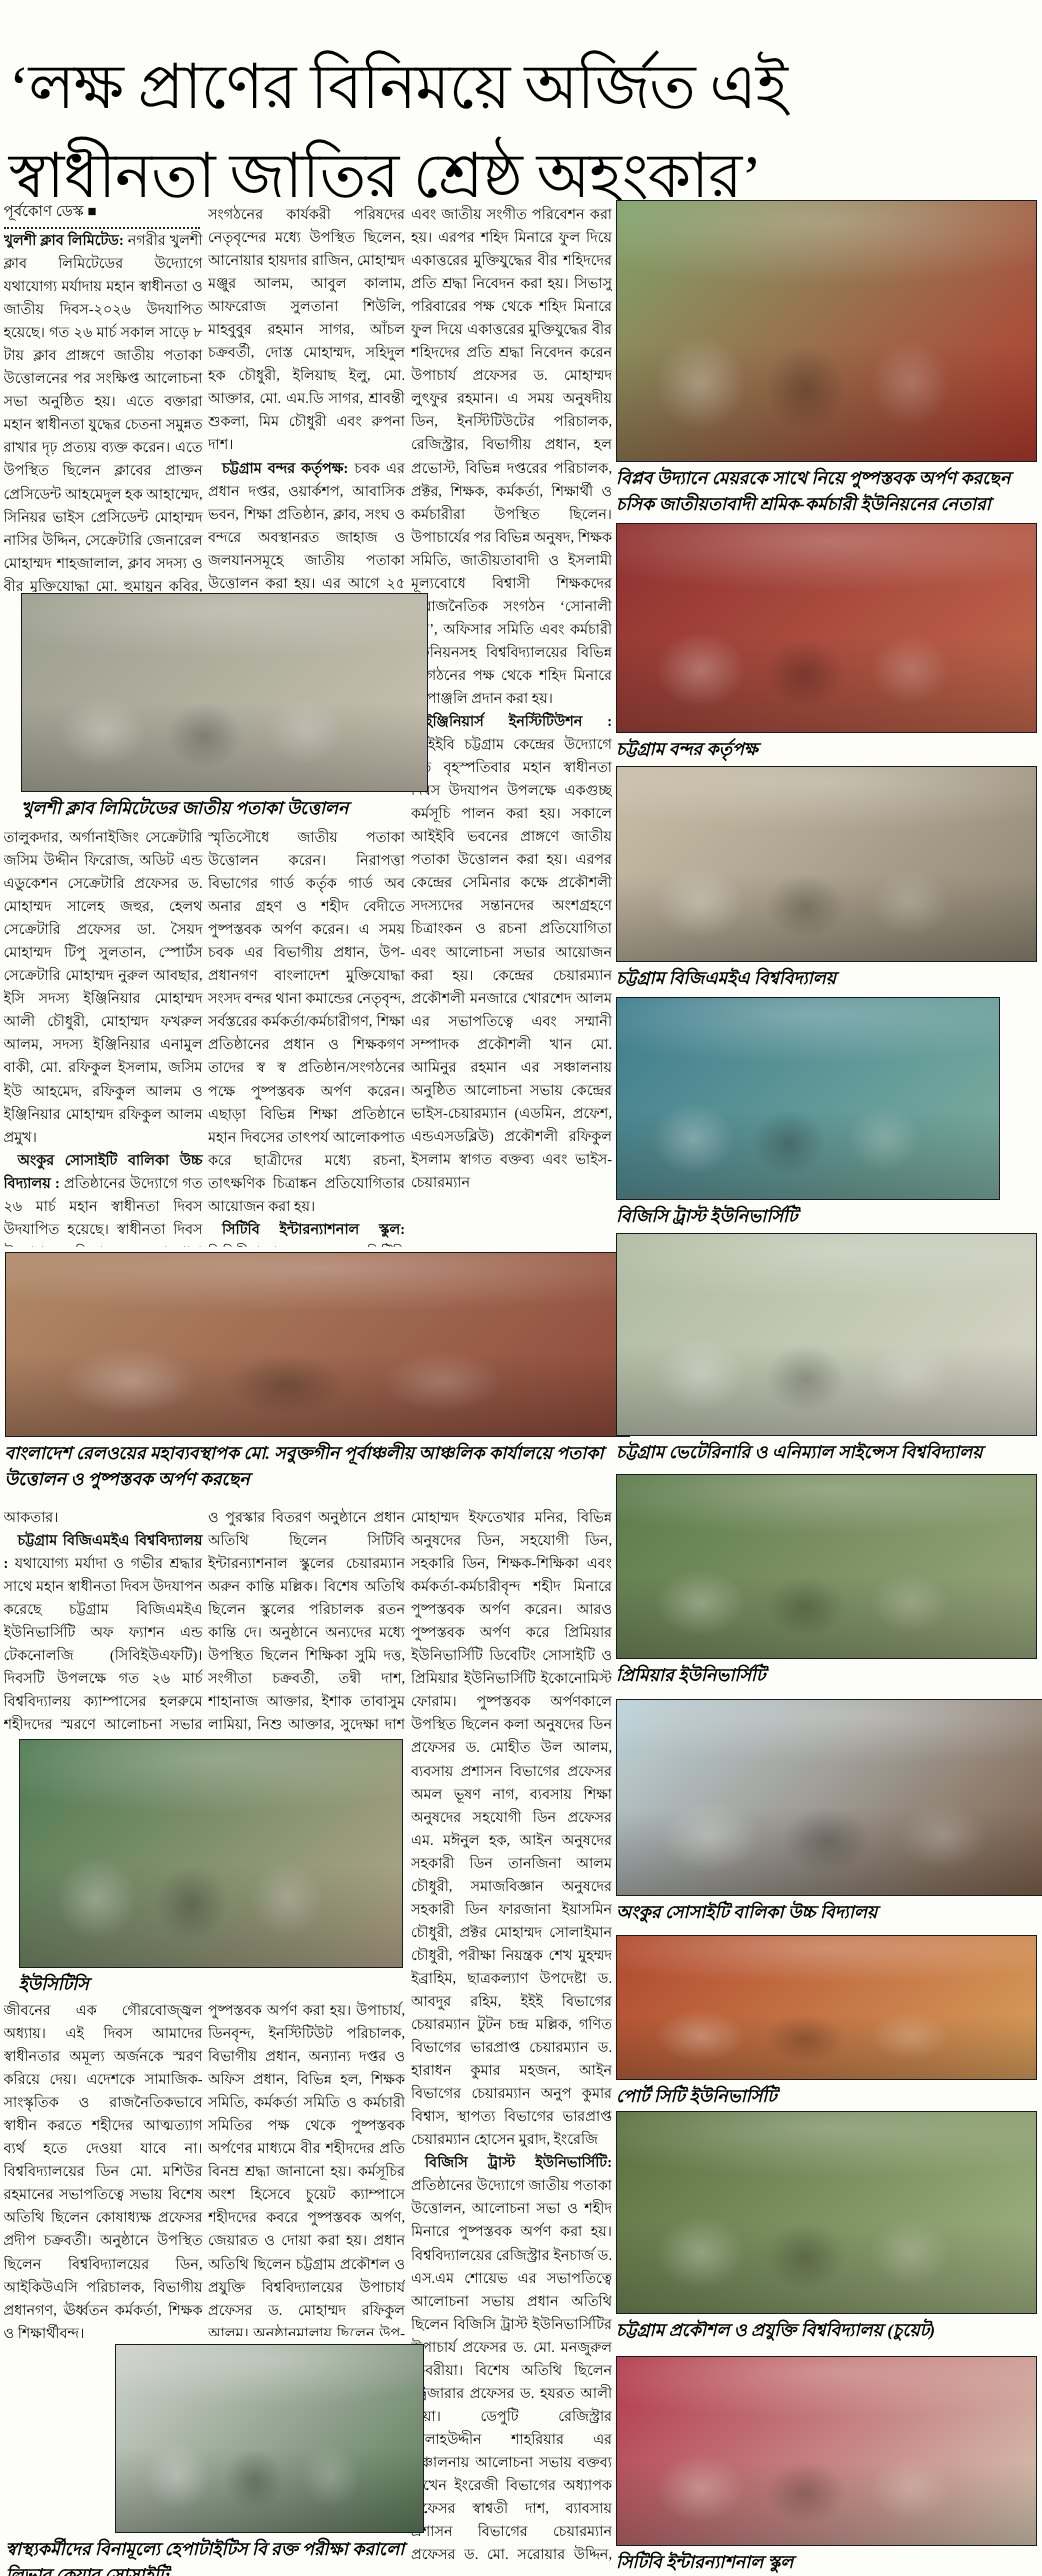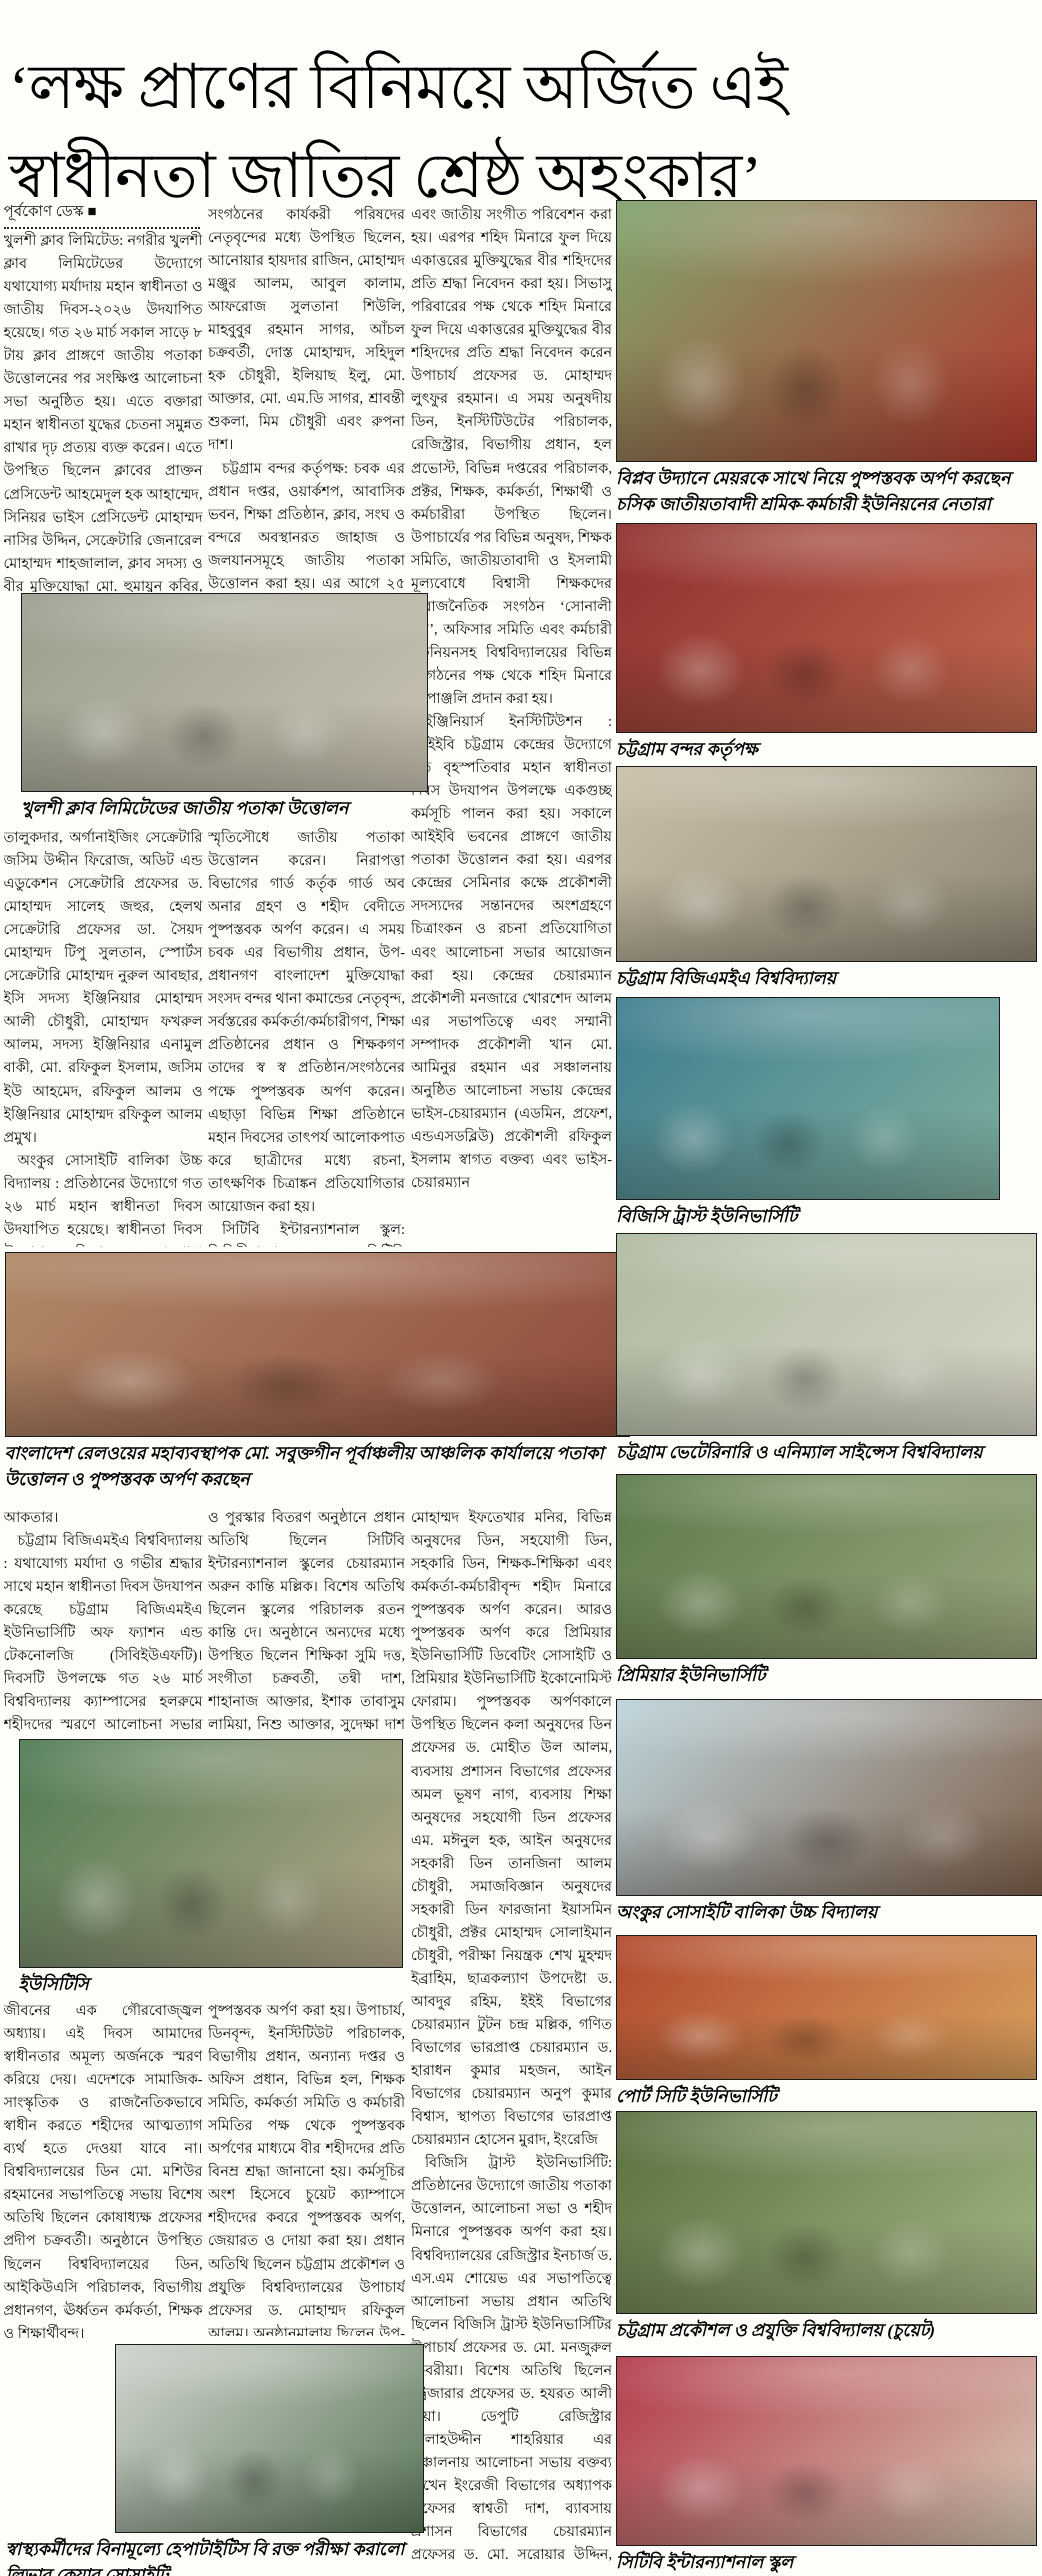--- a/index.html
+++ b/index.html
@@ -29,21 +29,21 @@
     border-bottom:2.6px dotted #222;
   }
   
   .seg{
     position:absolute;
     font-size:14.4px;line-height:1.6;text-align:justify;
     overflow:hidden;
   }
   .seg p{margin:0;padding:0;text-indent:14px;}
   .seg p:first-child{text-indent:0;}
-  .seg .lead{font-weight:400;}
+  .seg .lead{font-weight:700;}
   .seg .lead:empty{display:none;}
   
   figure.photo{position:absolute;margin:0;padding:1px;}
   .ph-fill{
     width:100%;
     border:1.3px solid #1a1a1a;
     box-sizing:border-box;
     background:#9aa08e;
     position:relative;
   }

